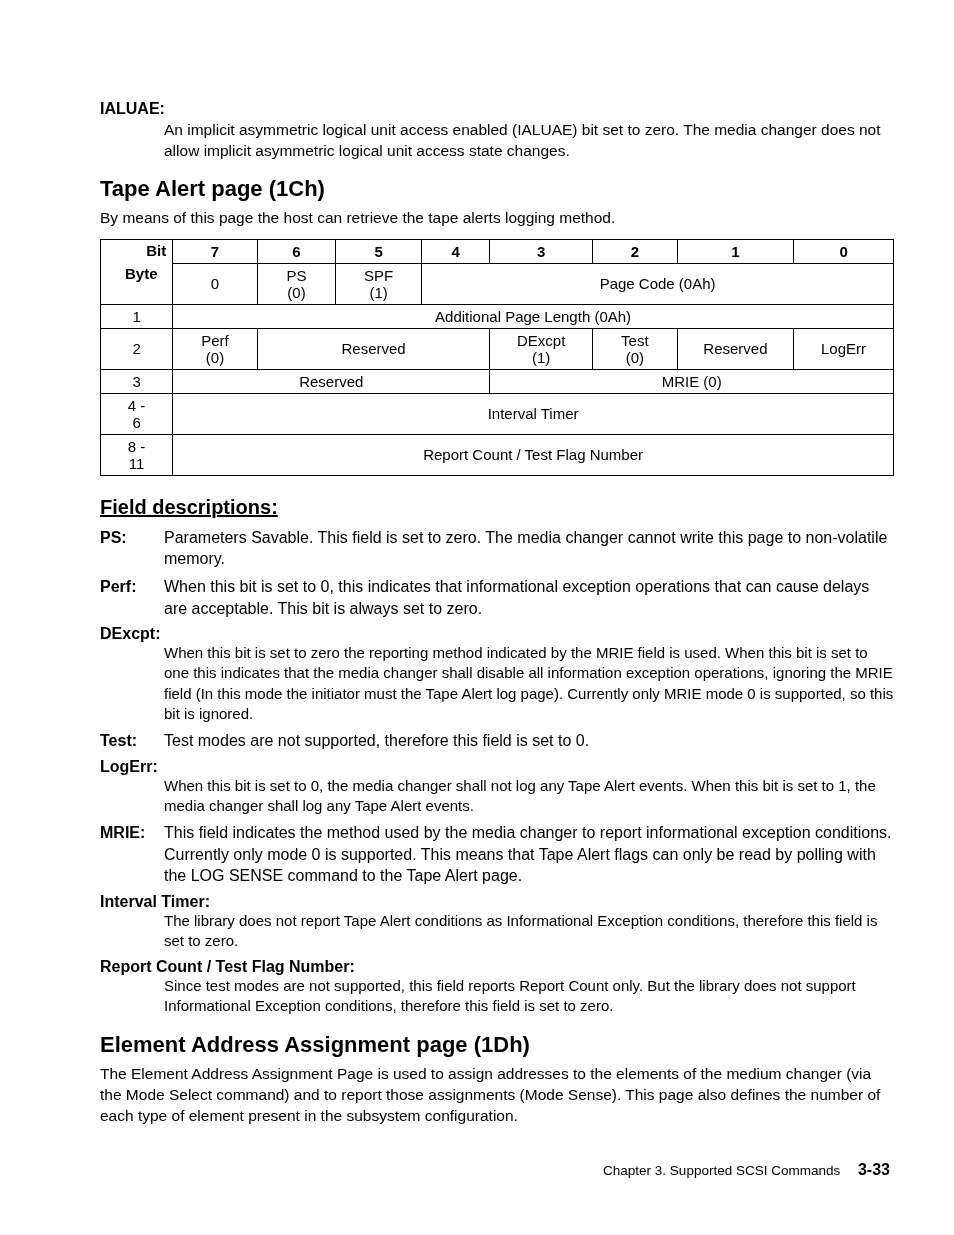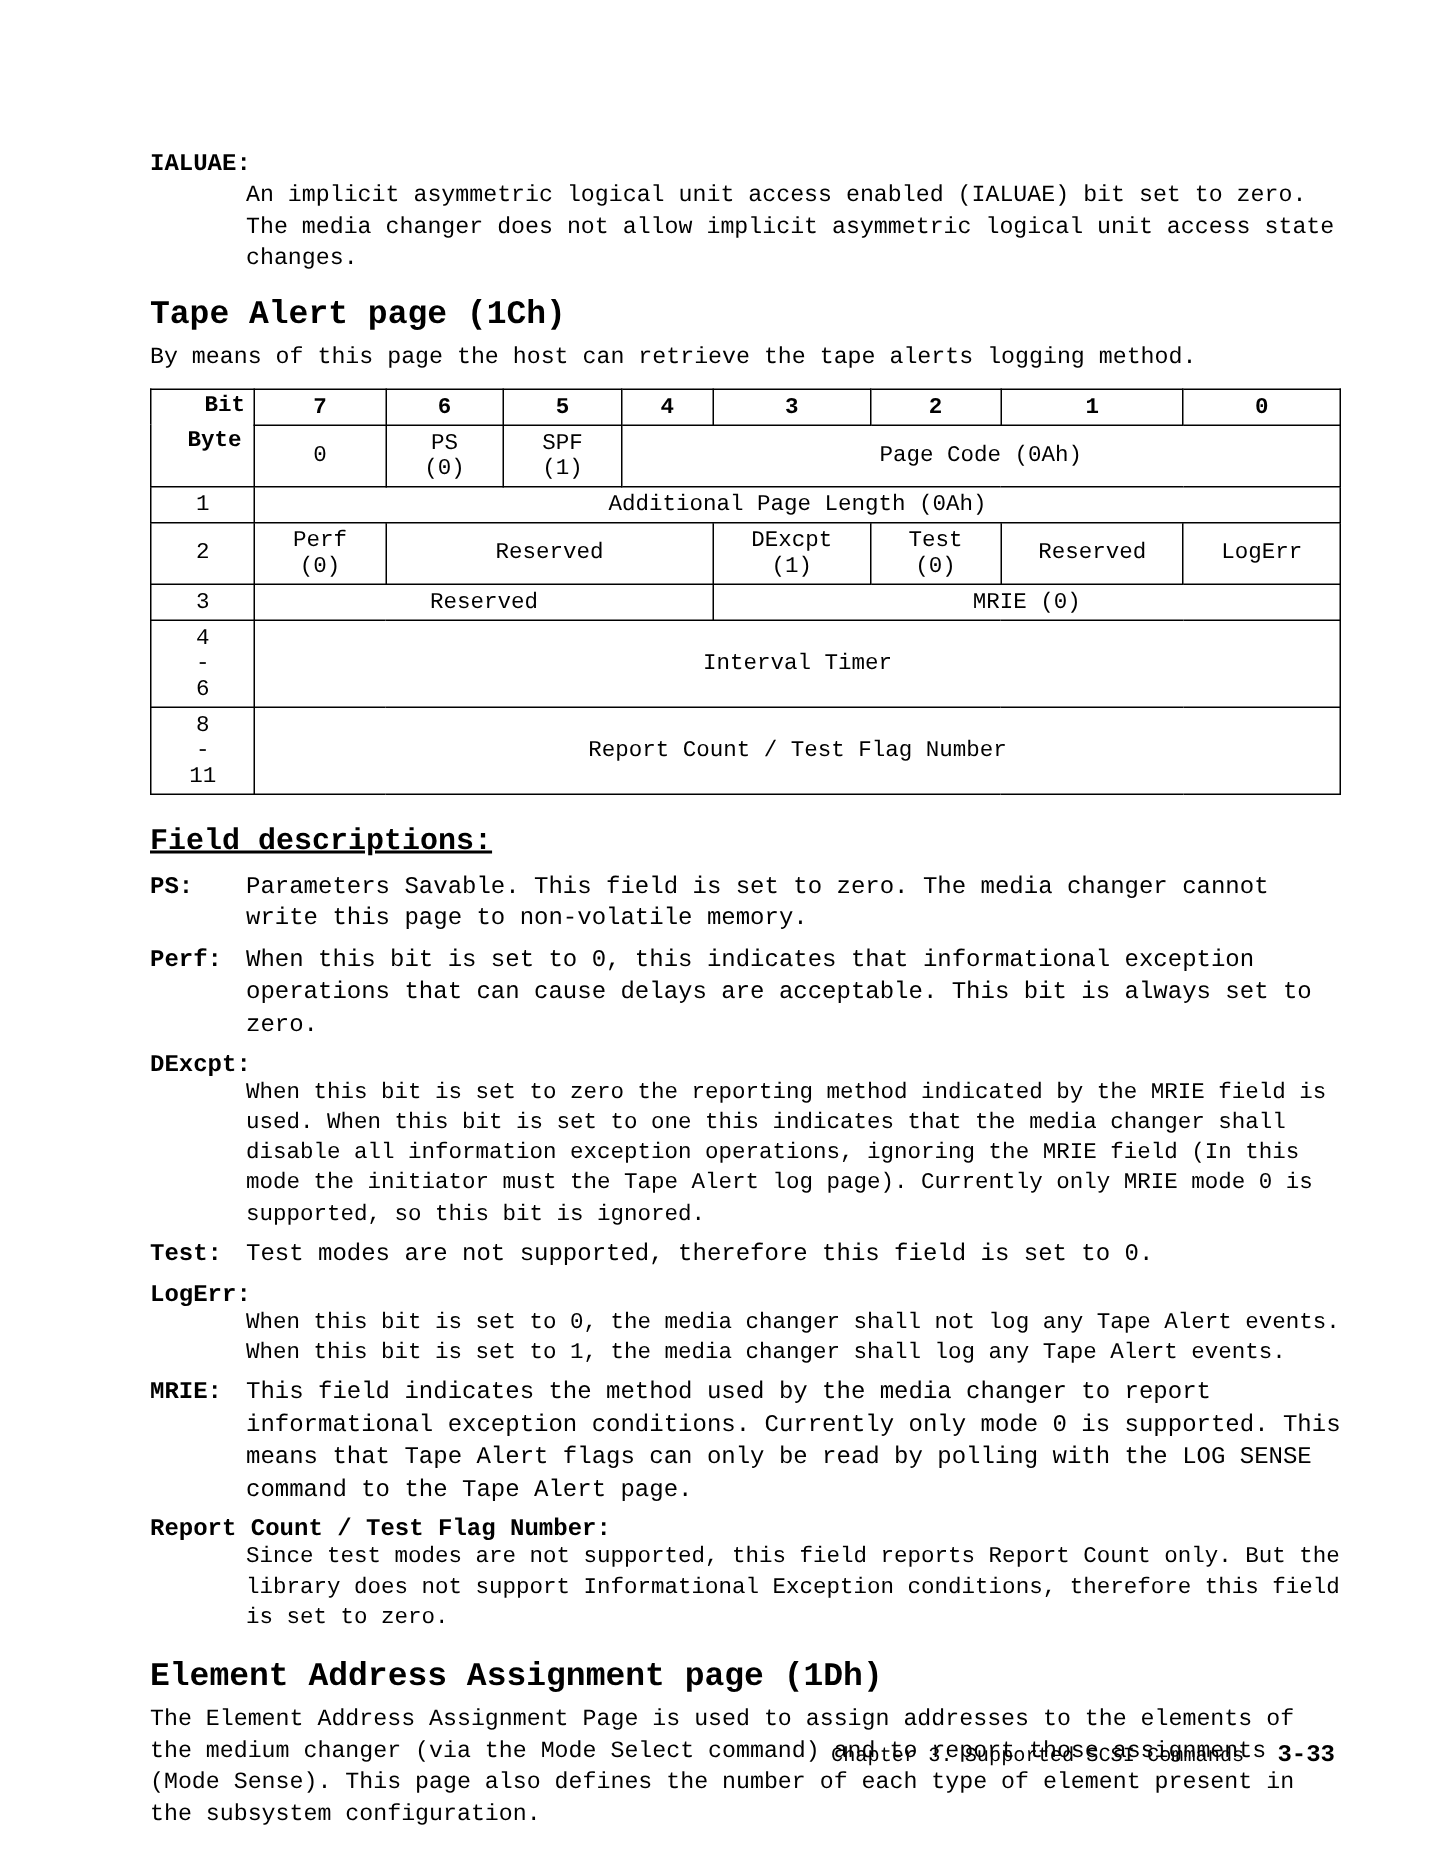--- a/index.html
+++ b/index.html
@@ -11,21 +11,20 @@
     font-family: Arial, Helvetica, sans-serif;
     color: #000;
     background: #fff;
   }
   .page {
     padding: 100px 60px 40px 100px;
     box-sizing: border-box;
     width: 954px;
     height: 1235px;
     position: relative;
-    font-family: Liberation Mono, monospace;
   }
   .dl-row {
     display: flex;
     margin-bottom: 6px;
     font-size: 16px;
     line-height: 1.35;
   }
   .dl-term {
     font-weight: bold;
     min-width: 64px;
@@ -167,20 +166,24 @@
   <div style="margin-top:4px;">
     <div class="dl-term">LogErr:</div>
     <div class="dl-def" style="margin-left:64px;font-size:15px;line-height:1.35;">When this bit is set to 0, the media changer shall not log any Tape Alert events. When this bit is set to 1, the media changer shall log any Tape Alert events.</div>
   </div>
 
   <div class="dl-row" style="margin-top:6px;">
     <div class="dl-term">MRIE:</div>
     <div class="dl-def">This field indicates the method used by the media changer to report informational exception conditions. Currently only mode 0 is supported. This means that Tape Alert flags can only be read by polling with the LOG SENSE command to the Tape Alert page.</div>
   </div>
 
+  <div style="margin-top:4px;">
+    <div class="dl-term" style="min-width:auto;">Interval Timer:</div>
+    <div class="dl-def" style="margin-left:64px;font-size:15px;line-height:1.35;">The library does not report Tape Alert conditions as Informational Exception conditions, therefore this field is set to zero.</div>
+  </div>
 
   <div style="margin-top:6px;">
     <div class="dl-term" style="min-width:auto;">Report Count / Test Flag Number:</div>
     <div class="dl-def" style="margin-left:64px;font-size:15px;line-height:1.35;">Since test modes are not supported, this field reports Report Count only. But the library does not support Informational Exception conditions, therefore this field is set to zero.</div>
   </div>
 
   <div class="h1" style="margin-top:16px;">Element Address Assignment page (1Dh)</div>
   <p class="para">The Element Address Assignment Page is used to assign addresses to the elements of the medium changer (via the Mode Select command) and to report those assignments (Mode Sense). This page also defines the number of each type of element present in the subsystem configuration.</p>
 
   <div class="footer">

